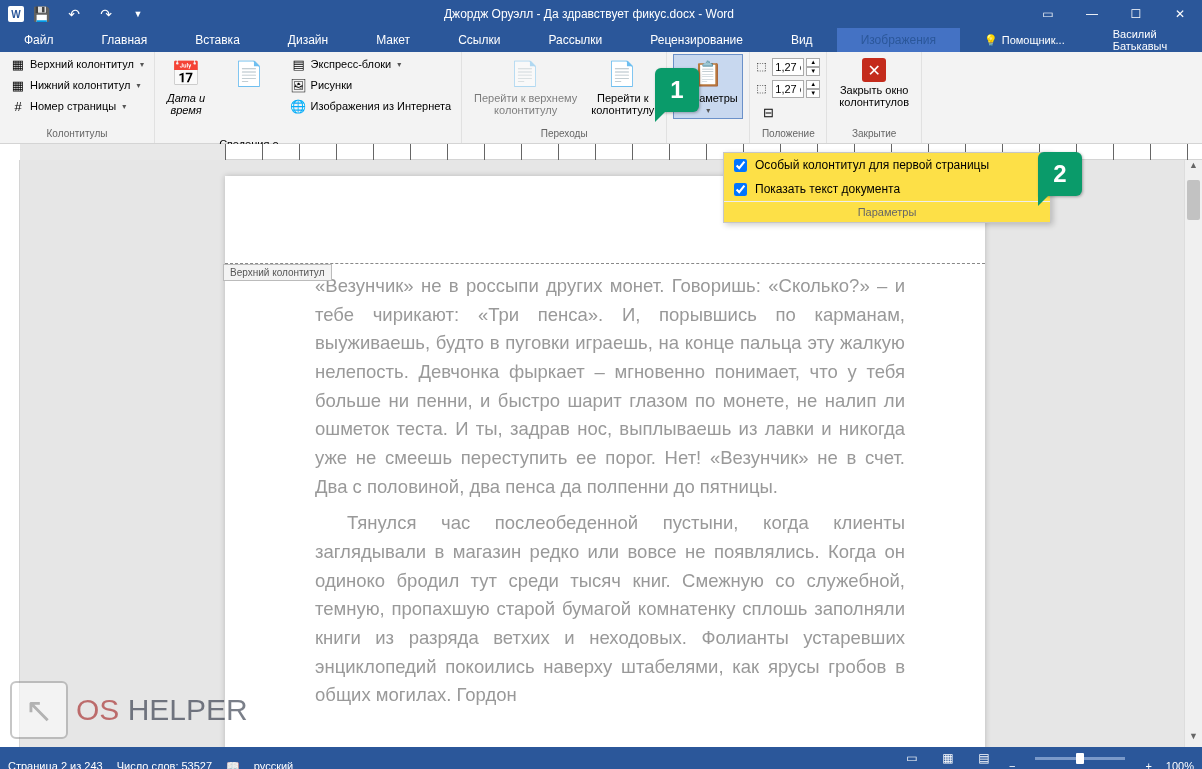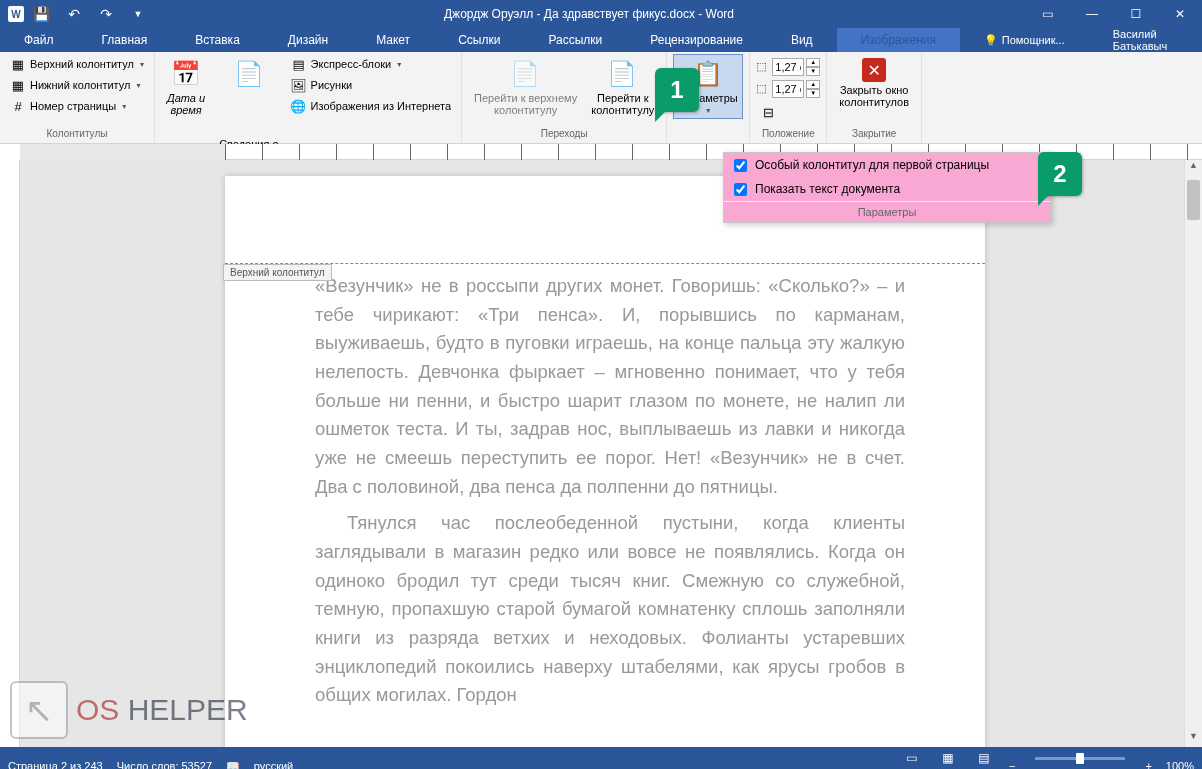--- a/index.html
+++ b/index.html
@@ -40,21 +40,21 @@
   .ribbon-btn-h .dd { font-size: 8px; color: #555; margin-left: 2px; }
   .ribbon-btn-v.pressed { background: #c8d8ef; border: 1px solid #6b91c9; padding: 3px 5px; }
   .ribbon-btn-v.disabled { opacity: 0.5; cursor: default; }
   .spinner { display: flex; align-items: center; gap: 2px; }
   .spinner .icon { width: 14px; height: 14px; font-size: 11px; }
   .spinner input { width: 32px; height: 18px; font-size: 11px; border: 1px solid #ababab; padding: 0 2px; }
   .spinner .spin-btns { display: flex; flex-direction: column; }
   .spinner .spin-btn { width: 14px; height: 9px; border: 1px solid #ababab; background: #fff; font-size: 6px; line-height: 7px; text-align: center; cursor: pointer; }
   
   
-  .params-dropdown { position: absolute; top: 152px; left: 723px; width: 328px; background: #f9a8d4; border: 1px solid #c6c6c6; box-shadow: 2px 2px 6px rgba(0,0,0,0.2); z-index: 10; }
+  .params-dropdown { position: absolute; top: 152px; left: 723px; width: 328px; background: #fde047; border: 1px solid #c6c6c6; box-shadow: 2px 2px 6px rgba(0,0,0,0.2); z-index: 10; }
   .params-item { padding: 5px 10px; display: flex; align-items: center; gap: 8px; font-size: 12px; cursor: pointer; }
   .params-item input[type=checkbox] { width: 13px; height: 13px; }
   .params-footer { text-align: center; padding: 4px; font-size: 11px; color: #666; border-top: 1px solid #eee; }
   
   
   .callout { position: absolute; width: 44px; height: 44px; background: #0a9b6a; border-radius: 6px 6px 6px 0; color: #fff; display: flex; align-items: center; justify-content: center; font-size: 24px; font-weight: bold; box-shadow: 1px 1px 3px rgba(0,0,0,0.3); z-index: 20; }
   .callout::after { content: ""; position: absolute; left: 0; bottom: -10px; border: 5px solid transparent; border-left-color: #0a9b6a; border-top-color: #0a9b6a; }
   
   
   .ruler-h { height: 16px; background: #fff; border-bottom: 1px solid #d4d4d4; position: relative; margin-left: 20px; }

